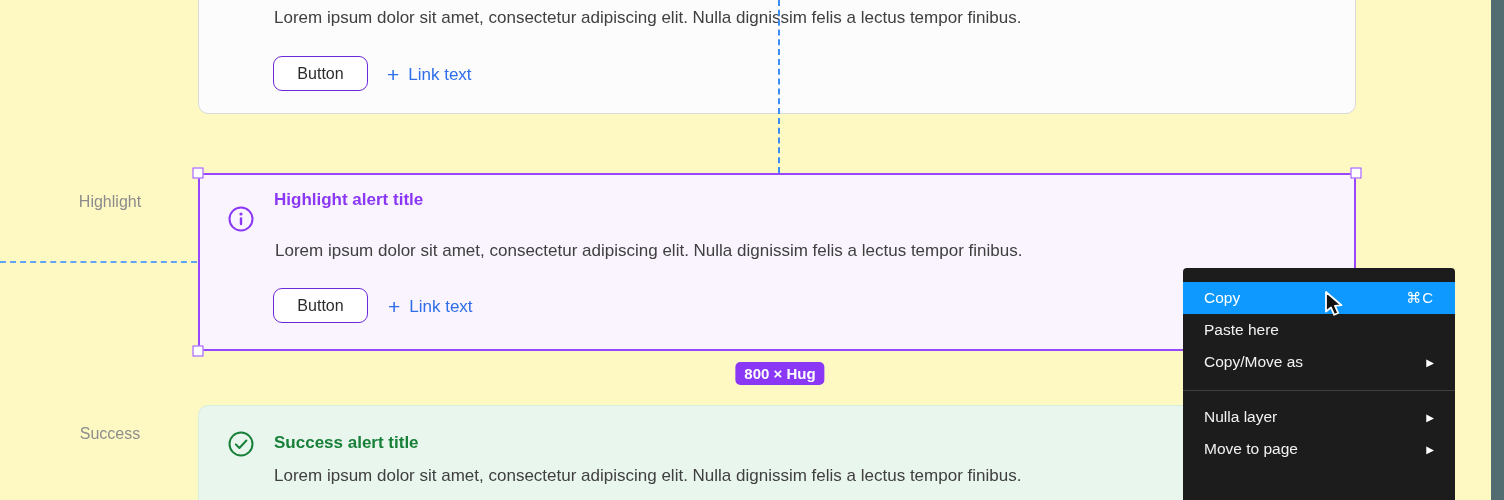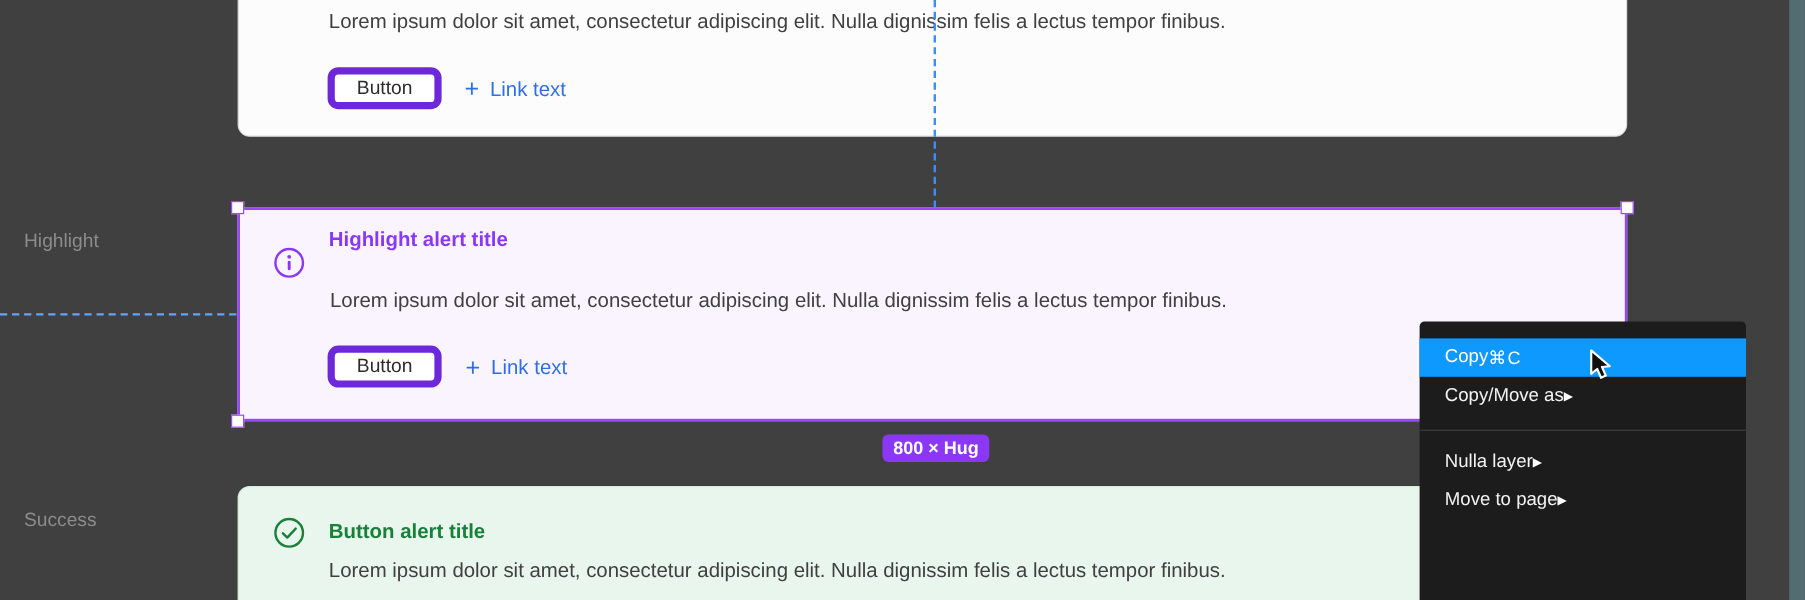--- a/index.html
+++ b/index.html
@@ -5,21 +5,21 @@
   * { margin: 0; padding: 0; box-sizing: border-box; }
   html,body { width: 1504px; height: 500px; }
   body {
     font-family: "Liberation Sans", "DejaVu Sans", sans-serif;
     background: #ffffff;
   }
   .canvas {
     position: relative;
     width: 1504px; height: 500px;
     overflow: hidden;
-    background: #404040;
+    background: #fef9c3;
   }
 
   
   .card { position: absolute; left: 198px; width: 1158px; }
   .card-default {
     top: -64px; height: 178px;
     background: #fcfcfc;
     border: 1px solid #d9d9d9;
     border-radius: 10px;
     z-index: 1;
@@ -52,38 +52,39 @@
   }
   .title-purple { color: #8a38f5; }
   .title-green  { color: #188038; }
 
   .icon-badge { position: absolute; width: 26px; height: 26px; }
 
   .ui-button {
     position: absolute;
     width: 95px; height: 35px;
     background: #ffffff;
-    border: 6px solid #6d28d9;
+    border: 1px solid #6d28d9;
     border-radius: 9px;
     font-size: 16px; color: #2c2c2c;
     display: flex; align-items: center; justify-content: center;
     cursor: default;
   }
   .link-row {
     position: absolute;
     display: flex; align-items: center; gap: 9px;
     color: #2e6fe8; font-size: 17px; font-weight: 500;
     white-space: nowrap;
   }
   .plus-glyph { font-size: 21px; font-weight: 400; line-height: 1; }
 
   
   .side-label {
     position: absolute;
     left: 20px; width: 180px;
+    text-align: center;
     font-size: 16px; color: #8c8c8c;
     z-index: 1;
   }
 
   
   .guide-v {
     position: absolute;
     left: 778px; top: 0; height: 173px; width: 0;
     border-left: 2px dashed #3d8df5;
     z-index: 3;
@@ -123,21 +124,21 @@
     position: absolute;
     left: 1183px; top: 268px;
     width: 272px; height: 300px;
     background: #1c1c1c;
     border-radius: 4px;
     padding-top: 14px;
     z-index: 10;
   }
   .menu-item {
     height: 32px;
-    display: flex; align-items: center; 
+    display: flex; align-items: center; justify-content: space-between;
     padding: 0 21px;
     font-size: 15.5px;
     color: #f2f2f2;
     cursor: default;
   }
   .menu-item.highlighted { background: #0d99ff; color: #ffffff; }
   .menu-shortcut { color: #e3e3e3; font-size: 15px; letter-spacing: 1px; }
   .menu-item.highlighted .menu-shortcut { color: #ffffff; }
   .menu-arrow { color: #ffffff; font-size: 10px; }
   .menu-separator {
@@ -205,30 +206,34 @@
   <div class="handle" style="left:198px; top:351px;"></div>
   <div class="handle" style="left:1356px; top:351px;"></div>
 
   <div class="size-badge">800 × Hug</div>
 
   <div class="card card-success">
     <svg class="icon-badge" style="left:29px; top:25px;" viewBox="0 0 26 26">
       <circle cx="13" cy="13" r="11.5" fill="none" stroke="#188038" stroke-width="2"></circle>
       <path d="M7.8 13.4 L11.4 17 L18.4 9.5" fill="none" stroke="#188038" stroke-width="2" stroke-linecap="round" stroke-linejoin="round"></path>
     </svg>
-    <div class="alert-title title-green" style="left:75px; top:27px;">Button alert title</div>
+    <div class="alert-title title-green" style="left:75px; top:27px;">Success alert title</div>
     <div class="body-text" style="left:75px; top:60px;">Lorem ipsum dolor sit amet, consectetur adipiscing elit. Nulla dignissim felis a lectus tempor finibus.</div>
   </div>
 
   <div class="context-menu">
     <div class="menu-item highlighted">
       <span>Copy</span>
       <span class="menu-shortcut">⌘C</span>
     </div>
     <div class="menu-item">
+      <span>Paste here</span>
+      <span class="menu-shortcut"></span>
+    </div>
+    <div class="menu-item">
       <span>Copy/Move as</span>
       <span class="menu-arrow">▶</span>
     </div>
     <div class="menu-separator"></div>
     <div class="menu-item">
       <span>Nulla layer</span>
       <span class="menu-arrow">▶</span>
     </div>
     <div class="menu-item">
       <span>Move to page</span>

